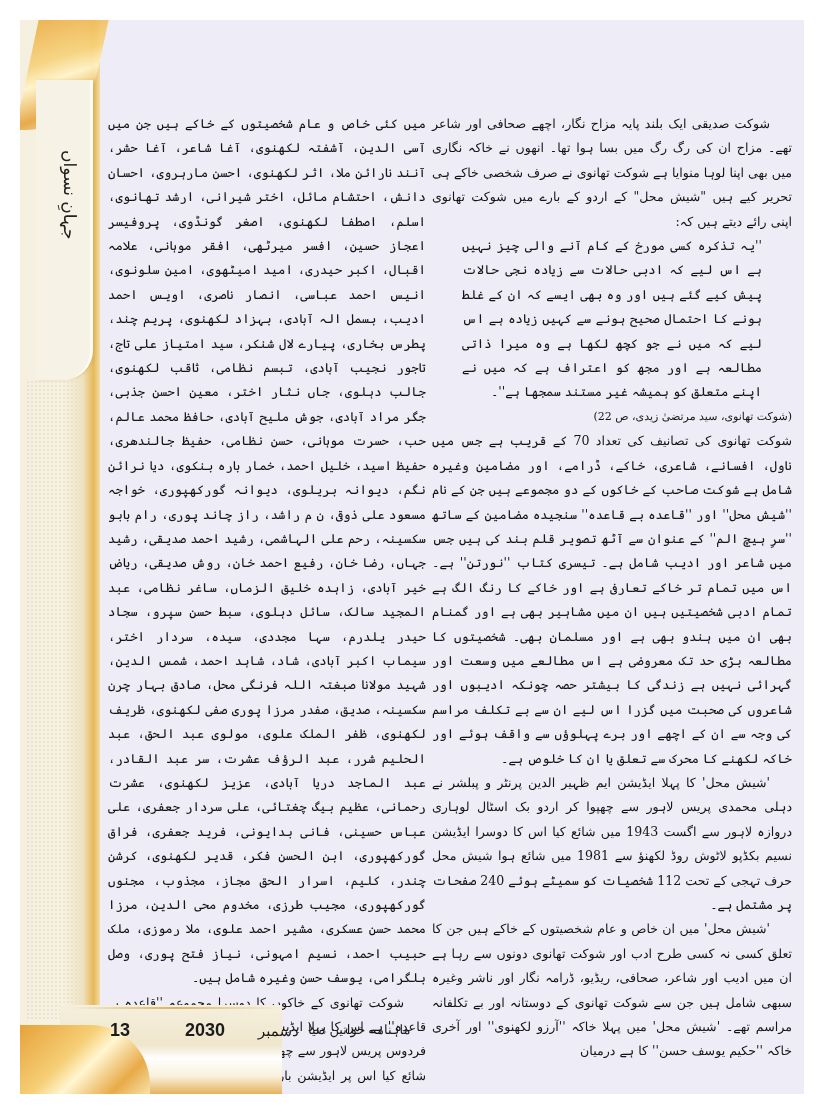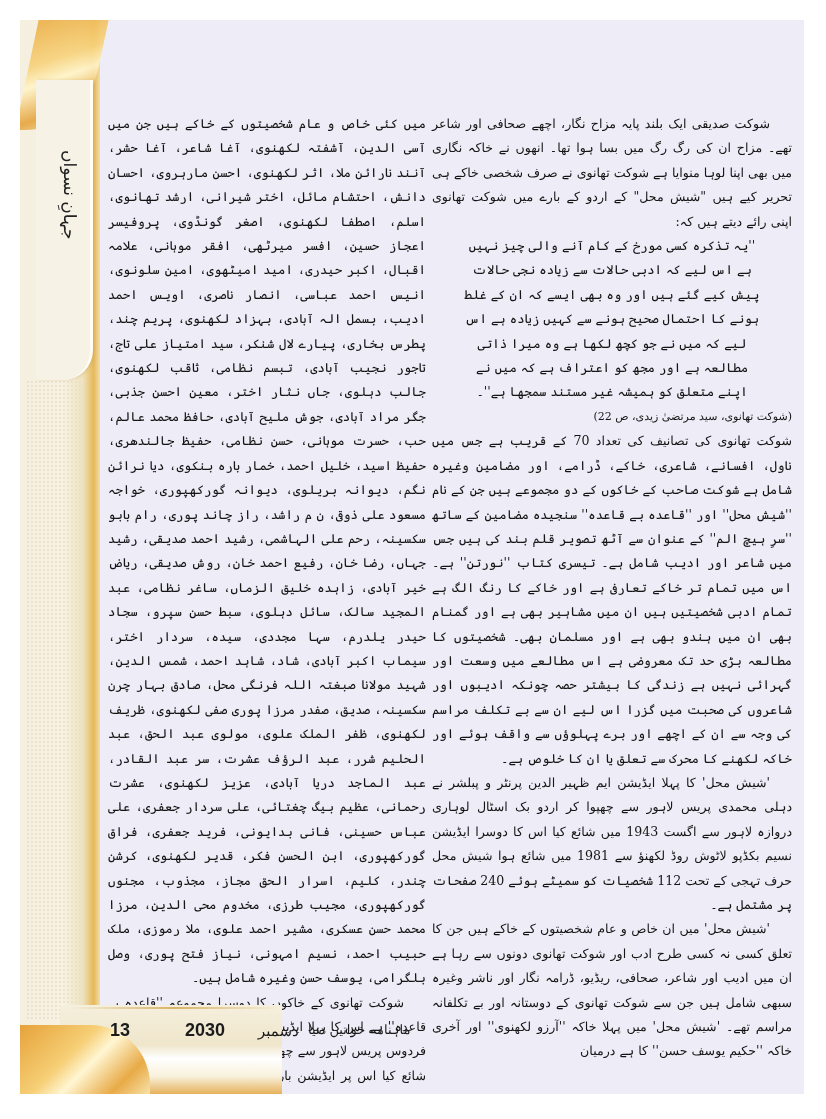--- a/index.html
+++ b/index.html
@@ -71,21 +71,21 @@
     font-size: 13px; color: #1b1b1b; direction: rtl;
   }
   
   .col {
     position: absolute; top: 92px; direction: rtl; text-align: justify;
     font-family: "DejaVu Serif", serif; font-size: 12.6px; line-height: 24.4px; color: #151515;
   }
   .col p { margin: 0; }
   .col-right { left: 412px; width: 360px; }
   .col-left { left: 88px; width: 318px; }
-  .quote { text-align: center; padding: 0 30px; }
+  .quote { padding: 0 30px; }
   .cite { font-size: 11px; }
   .indent { text-indent: 22px; }
 </style>
 </head>
 <body>
 
 <div class="page">
 
   <div class="side-deco">
     <div class="gold-swoosh"></div>

